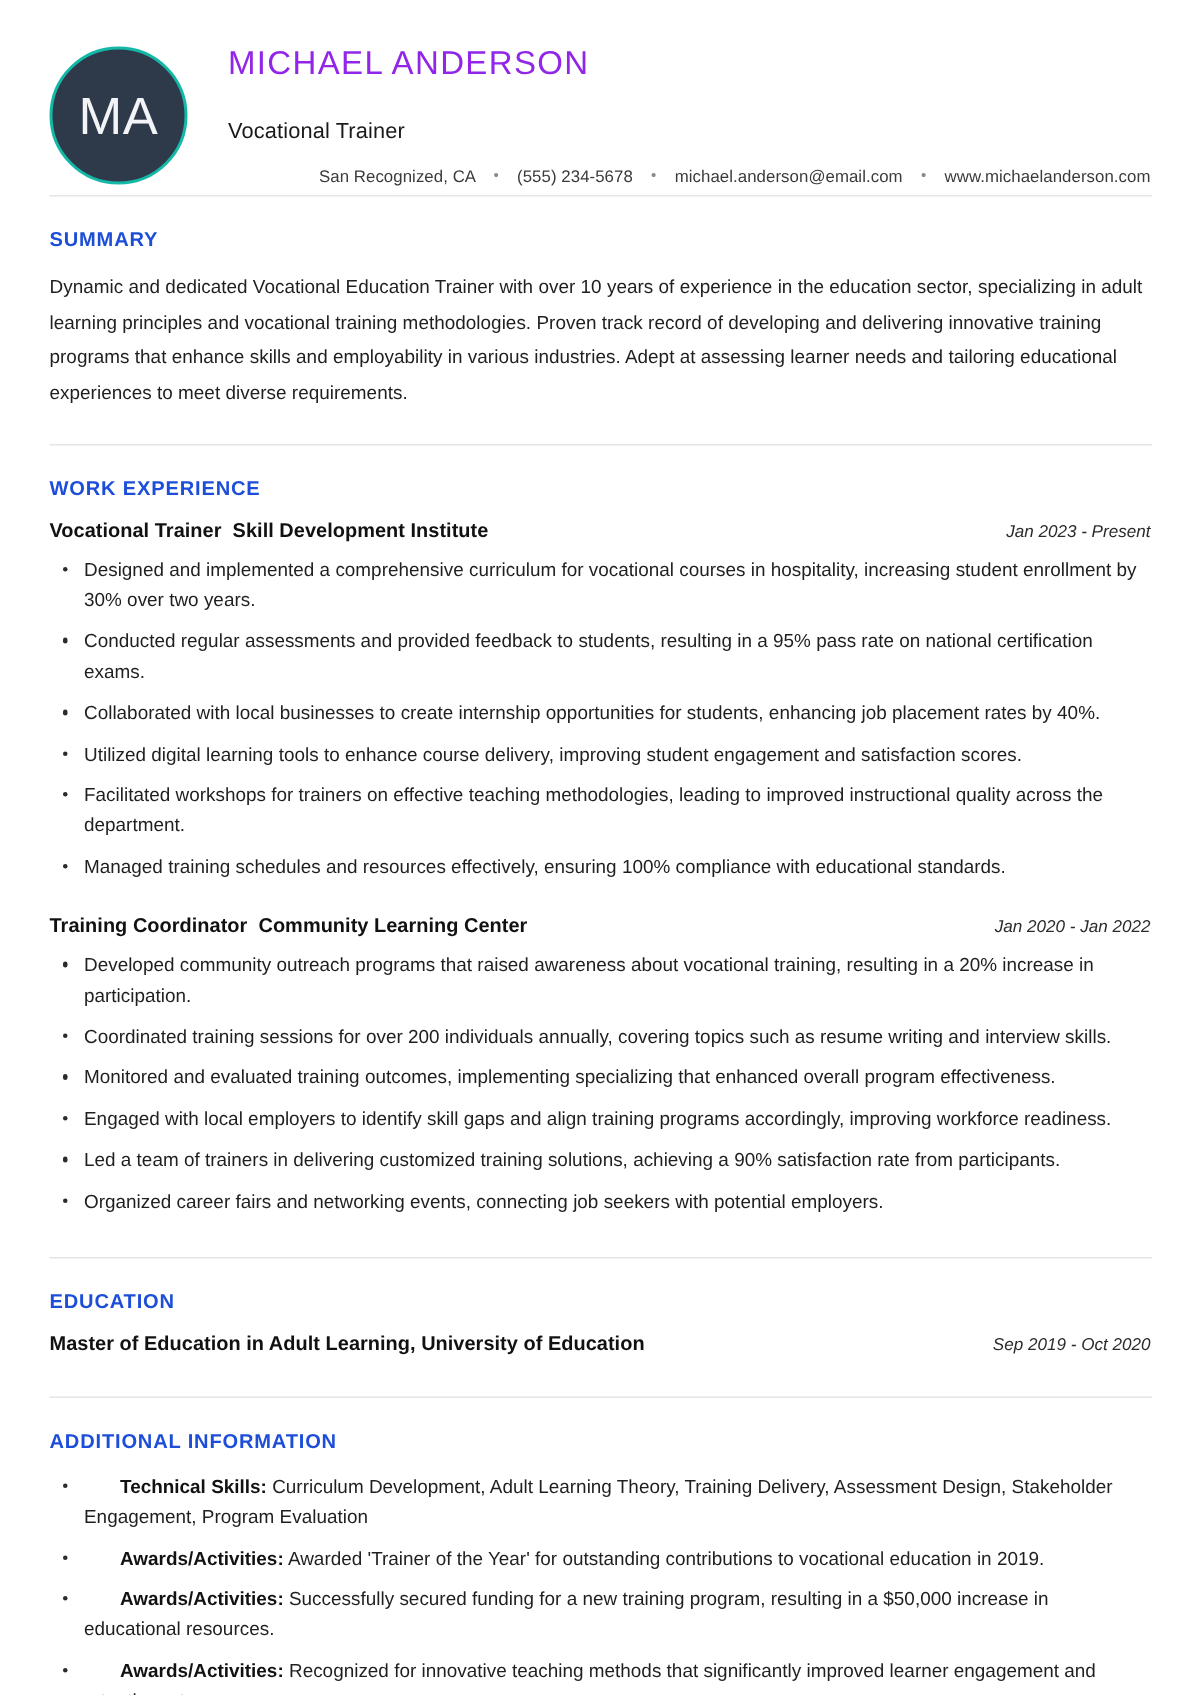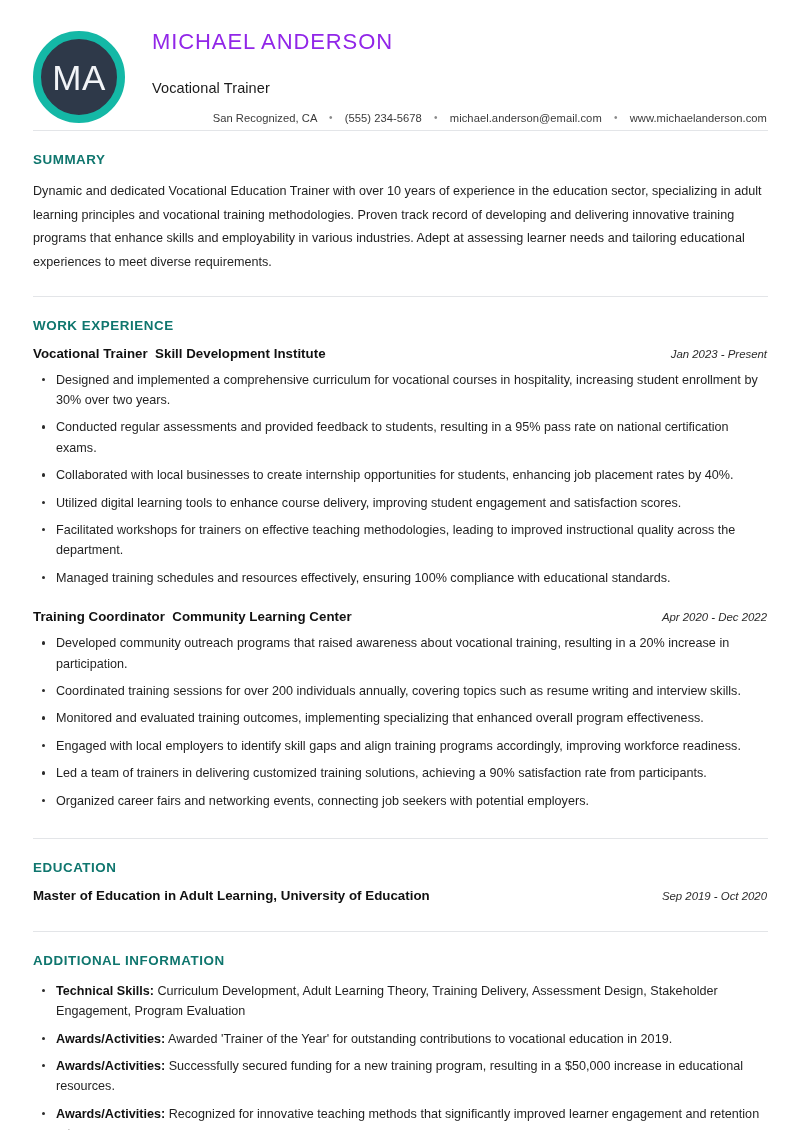--- a/index.html
+++ b/index.html
@@ -28,21 +28,21 @@
     padding-top: 27px;
     padding-bottom: 6px;
   }
 
   .avatar {
     flex: 0 0 auto;
     width: 92px;
     height: 92px;
     border-radius: 50%;
     background: #2e3949;
-    border: 8px solid #14b8a6;
+    border: 2px solid #14b8a6;
     display: flex;
     align-items: center;
     justify-content: center;
     margin-top: 4px;
   }
   .avatar-initials {
     color: #f2f4f7;
     font-size: 35px;
     font-weight: 400;
     letter-spacing: 0.5px;
@@ -92,21 +92,21 @@
   
   .divider {
     height: 1px;
     background: #e3e5e8;
     width: 735px;
   }
 
   .section { padding-top: 0; }
 
   .section-title {
-    color: #0f766e;
+    color: #1d4ed8;
     font-size: 13.4px;
     font-weight: bold;
     letter-spacing: 0.55px;
     margin-top: 21px;
     margin-bottom: 13px;
   }
 
   .body-text {
     color: #1f1f1f;
     font-size: 12.6px;
@@ -156,21 +156,21 @@
   ul.bullets li::before {
     content: "";
     position: absolute;
     left: 9px;
     top: 8px;
     width: 3.4px;
     height: 3.4px;
     border-radius: 50%;
     background: #2b2b2b;
   }
-  ul.bullets li .lead { font-weight: bold; color: #111111; }
+  ul.bullets li .lead { font-weight: bold; color: #111111; margin-left: 24px; }
 
   .exp-gap { height: 19px; }
   .edu-entry { margin-top: 4px; }
   .add-list { margin-top: 11px; }
   .add-list li { margin-bottom: 10px; }
 </style>
 </head>
 <body>
 
 <div class="page">
@@ -217,21 +217,21 @@
         <li>Facilitated workshops for trainers on effective teaching methodologies, leading to improved instructional quality across the department.</li>
         <li>Managed training schedules and resources effectively, ensuring 100% compliance with educational standards.</li>
       </ul>
     </div>
 
     <div class="exp-gap"></div>
 
     <div class="entry">
       <div class="entry-head">
         <div class="entry-heading">Training Coordinator  Community Learning Center</div>
-        <div class="entry-date">Apr 2020 - Dec 2022</div>
+        <div class="entry-date">Jan 2020 - Jan 2022</div>
       </div>
       <ul class="bullets">
         <li>Developed community outreach programs that raised awareness about vocational training, resulting in a 20% increase in participation.</li>
         <li>Coordinated training sessions for over 200 individuals annually, covering topics such as resume writing and interview skills.</li>
         <li>Monitored and evaluated training outcomes, implementing specializing that enhanced overall program effectiveness.</li>
         <li>Engaged with local employers to identify skill gaps and align training programs accordingly, improving workforce readiness.</li>
         <li>Led a team of trainers in delivering customized training solutions, achieving a 90% satisfaction rate from participants.</li>
         <li>Organized career fairs and networking events, connecting job seekers with potential employers.</li>
       </ul>
     </div>

